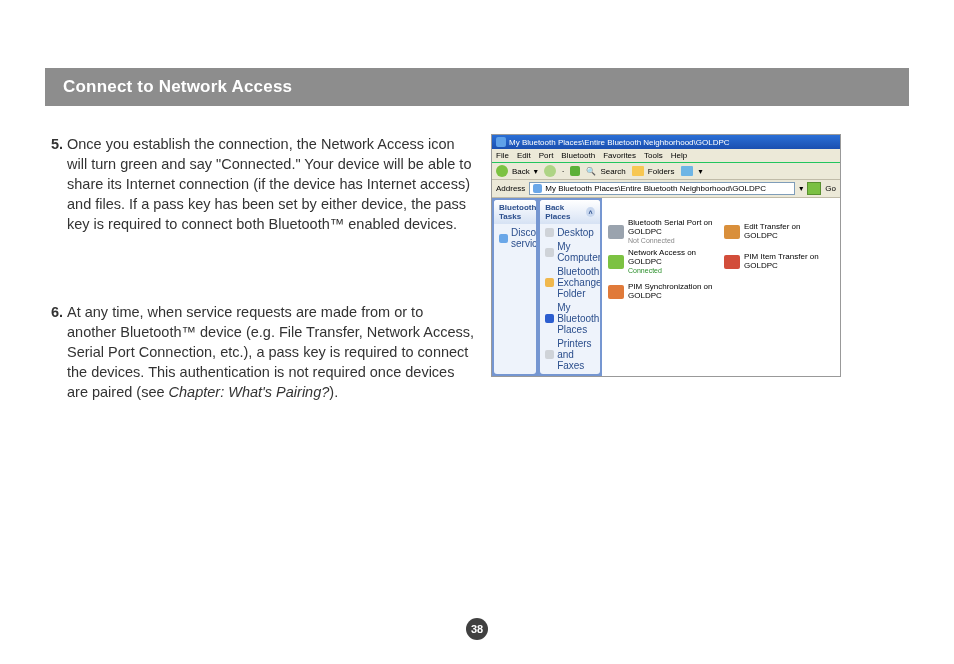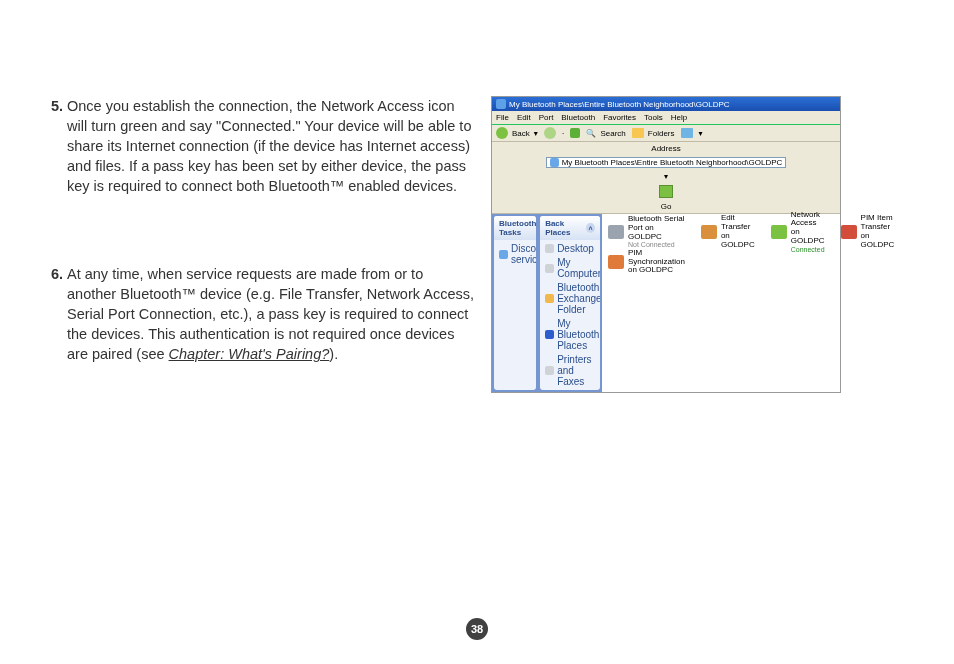--- a/index.html
+++ b/index.html
@@ -41,21 +41,21 @@
     margin-bottom: 22px;
   }
   .num {
     width: 22px;
     flex-shrink: 0;
     font-weight: bold;
     text-align: right;
     padding-right: 4px;
   }
   .body { flex: 1; }
-  .italic { font-style: italic; text-decoration: underline; }
+  .italic { font-style: italic; }
 
   
   .shot {
     width: 350px;
     border: 1px solid #999;
     font-size: 8px;
     background: #ece9d8;
     align-self: flex-start;
   }
   .titlebar {
@@ -94,21 +94,20 @@
   .folder-ic { width:12px; height:10px; background:#f7c752; display:inline-block; border-radius:1px; }
   .grid-ic { width:12px; height:10px; background:#6eb5e5; display:inline-block; border-radius:1px; }
   .addrbar {
     background: #ece9d8;
     border-bottom: 1px solid #c0bba8;
     padding: 2px 4px;
     display: flex;
     align-items: center;
     gap: 4px;
     color: #000;
-    flex-direction: column;
   }
   .addrinput {
     flex: 1;
     background: #fff;
     border: 1px solid #7f9db9;
     height: 13px;
     font-size: 8px;
     padding: 0 3px;
     display: flex;
     align-items: center;
@@ -158,25 +157,25 @@
     gap: 3px;
   }
   .panel-body .row { display:flex; align-items:center; gap:3px; }
   .sic { width:9px; height:9px; background:#6aa7e8; display:inline-block; border-radius:2px; flex-shrink:0; }
   .sic.y { background:#f0b84d; }
   .sic.b { background:#2b5dcf; }
   .sic.g { background:#cfd3d8; }
 
   .files {
     flex: 1;
-    padding: 4px 6px;
+    padding: 20px 6px;
     display: grid;
-    grid-template-columns: 1fr 1fr 1fr 1fr;
+    grid-template-columns: 1fr 1fr;
     grid-auto-rows: 28px;
-    gap: 2px 16px;
+    gap: 2px 6px;
     align-content: start;
   }
   .file {
     display: flex;
     align-items: center;
     gap: 4px;
     color: #000;
     font-size: 8px;
     line-height: 1.1;
   }
@@ -204,20 +203,21 @@
     font-weight: bold;
     display: flex;
     align-items: center;
     justify-content: center;
   }
 </style>
 </head>
 <body>
 
 <div class="page">
+  <div class="header-bar">Connect to Network Access</div>
 
   <div class="content">
     <div class="text-col">
 
       <div class="item">
         <div class="num">5.</div>
         <div class="body" style="white-space:pre-line;">Once you establish the connection, the Network Access icon will turn green and say "Connected."  Your device will be able to share its Internet connection (if the device has Internet access)
 and files. If a pass key has been set by either device, the pass key is required to connect both Bluetooth™ enabled devices.</div>
       </div>
 

